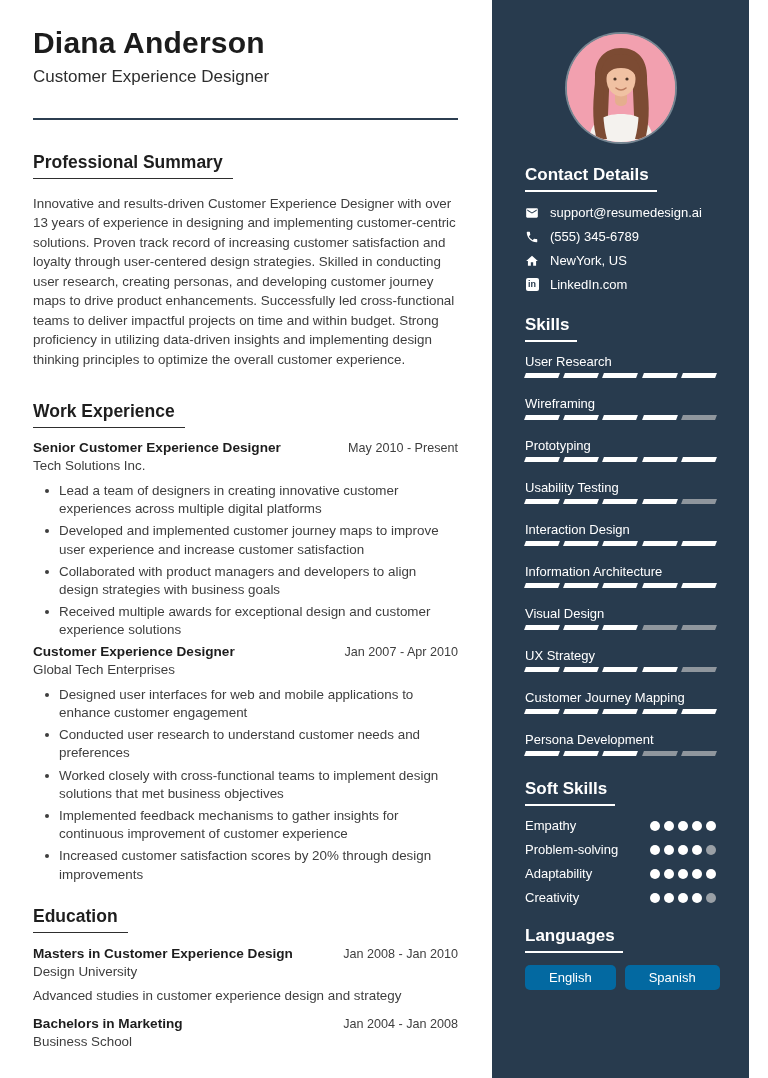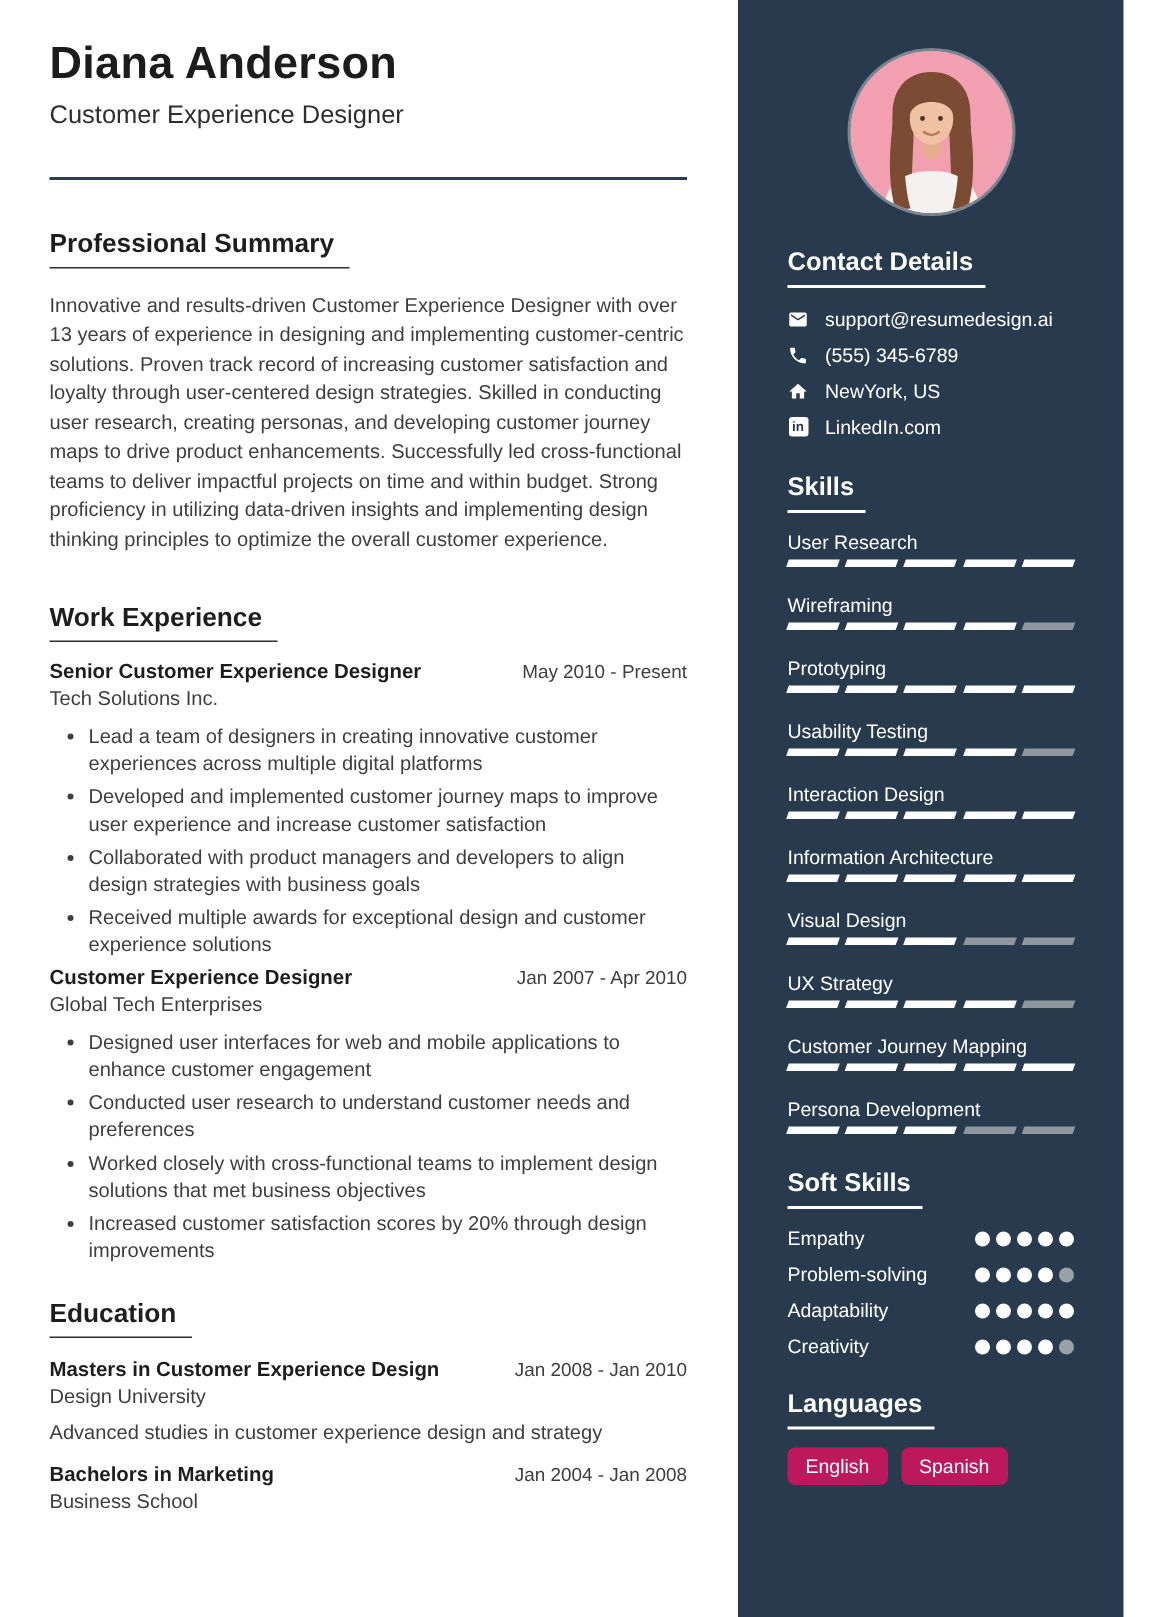--- a/index.html
+++ b/index.html
@@ -62,21 +62,21 @@
   .bar span.on { background:#ffffff; }
 
   .soft-list { margin-top:12px; }
   .soft-row { display:flex; justify-content:space-between; align-items:center;
       margin-bottom:9px; font-size:13px; }
   .dots { display:flex; gap:4px; }
   .dots span { width:10px; height:10px; border-radius:50%; background:#9AA0A6; }
   .dots span.on { background:#ffffff; }
 
   .chips { margin-top:12px; display:flex; gap:9px; }
-  .chip { background:#be185d; border-radius:5px; padding:5px 12px; font-size:13px;
+  .chip { background:#0369a1; border-radius:5px; padding:5px 24px; font-size:13px;
       color:#fff; }
 </style>
 </head>
 <body>
 
 <div class="page">
 
   <div class="main">
 
     <div class="name">Diana Anderson</div>
@@ -109,20 +109,21 @@
     <div class="entry" style="margin-top:4px">
       <div class="entry-head">
         <span class="entry-title">Customer Experience Designer</span>
         <span class="entry-date">Jan 2007 - Apr 2010</span>
       </div>
       <div class="entry-sub">Global Tech Enterprises</div>
       <ul class="bullets">
         <li>Designed user interfaces for web and mobile applications to enhance customer engagement</li>
         <li>Conducted user research to understand customer needs and preferences</li>
         <li>Worked closely with cross-functional teams to implement design solutions that met business objectives</li>
+        <li>Implemented feedback mechanisms to gather insights for continuous improvement of customer experience</li>
         <li>Increased customer satisfaction scores by 20% through design improvements</li>
       </ul>
     </div>
 
     <div class="section-heading" style="margin-top:22px">
       <span>Education</span>
     </div>
 
     <div class="edu-entry">
       <div class="entry-head">

